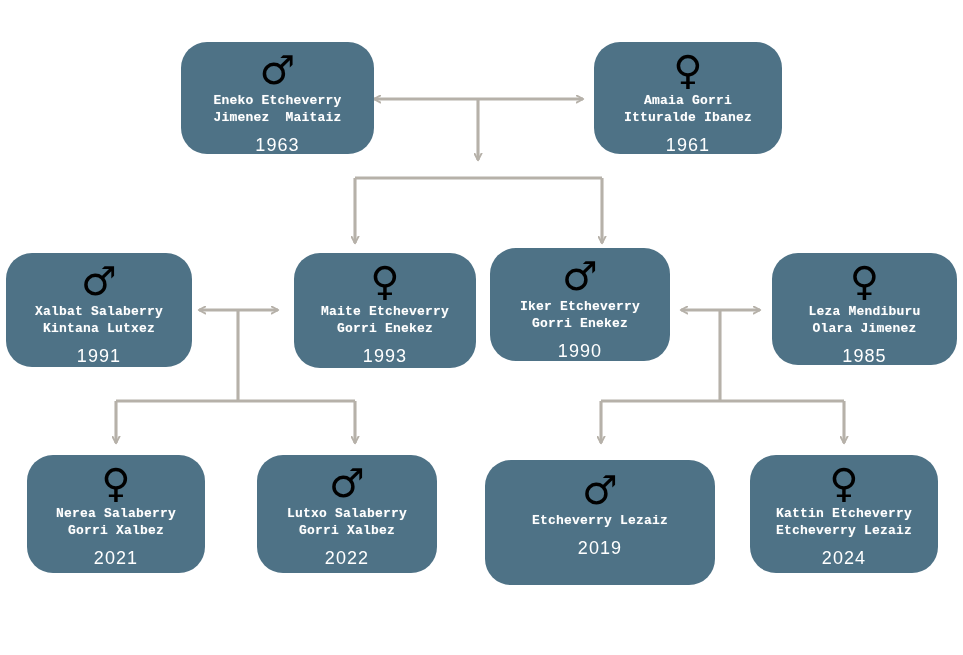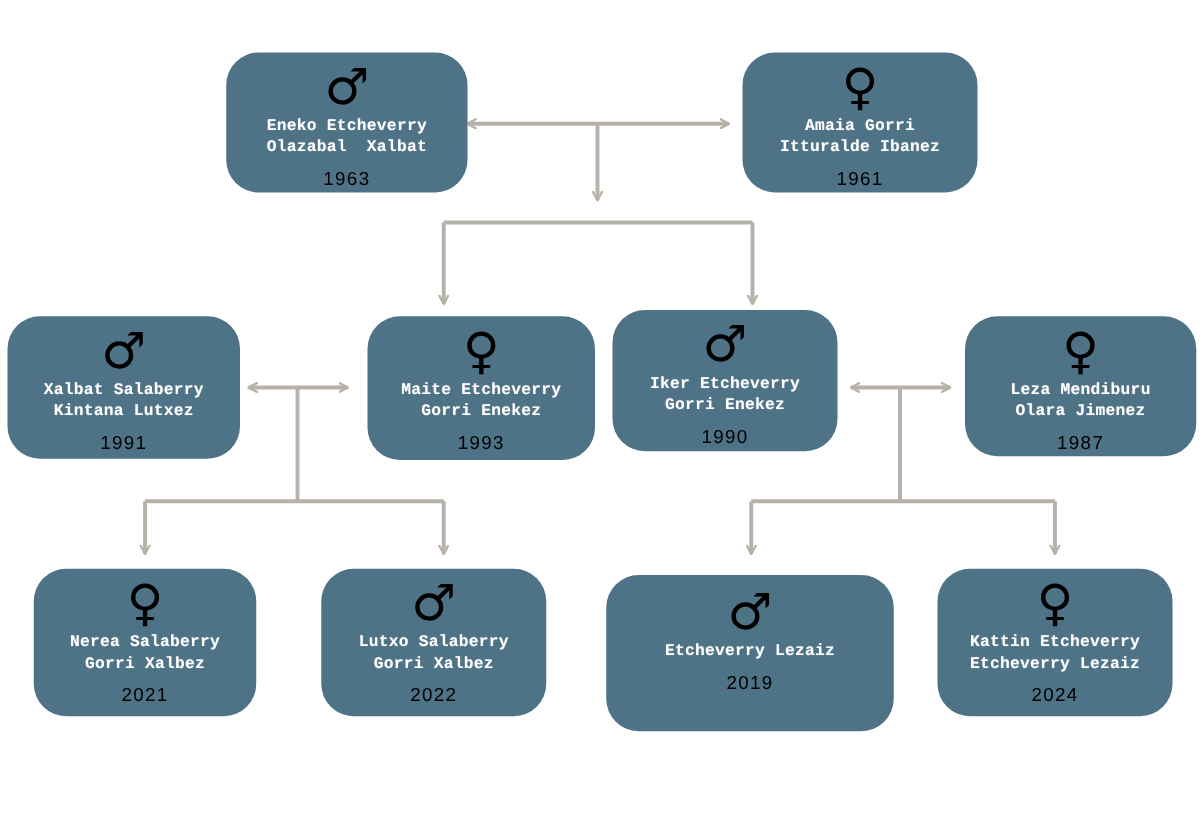--- a/index.html
+++ b/index.html
@@ -53,24 +53,24 @@
     font-size: 13px;
     line-height: 1.32;
     letter-spacing: 0.2px;
     padding: 0 8px;
     white-space: pre;
     text-shadow: 0 0 1px rgba(255,255,255,0.35);
   }
   .node .yr {
     font-family: "Liberation Sans", sans-serif;
     font-weight: 400;
-    font-size: 15px;
+    font-size: 18px;
     letter-spacing: 1.1px;
     margin-top: 9px;
-    color: #000000;
+    color: #ffffff;
   }
   .node.tall .sym { margin-top: 10px; }
 </style>
 </head>
 <body>
 
 <div id="canvas">
 
   <svg id="edges" viewBox="0 0 963 655" width="963" height="655">
     <defs>
@@ -102,21 +102,21 @@
       <line x1="720" y1="310" x2="720" y2="401"></line>
       <path d="M601,401 L844,401"></path>
       <line x1="601" y1="401" x2="601" y2="443" marker-end="url(#ah)"></line>
       <line x1="844" y1="401" x2="844" y2="443" marker-end="url(#ah)"></line>
     </g>
   </svg>
 
   <div class="node" style="left:181px; top:42px; width:193px; height:112px;">
     <div class="sym">♂</div>
     <div class="nm">Eneko Etcheverry</div>
-    <div class="nm">Olazabal  Xalbat</div>
+    <div class="nm">Jimenez  Maitaiz</div>
     <div class="yr">1963</div>
   </div>
 
   <div class="node" style="left:594px; top:42px; width:188px; height:112px;">
     <div class="sym">♀</div>
     <div class="nm">Amaia Gorri</div>
     <div class="nm">Itturalde Ibanez</div>
     <div class="yr">1961</div>
   </div>
 
@@ -138,21 +138,21 @@
     <div class="sym">♂</div>
     <div class="nm">Iker Etcheverry</div>
     <div class="nm">Gorri Enekez</div>
     <div class="yr">1990</div>
   </div>
 
   <div class="node" style="left:772px; top:253px; width:185px; height:112px;">
     <div class="sym">♀</div>
     <div class="nm">Leza Mendiburu</div>
     <div class="nm">Olara Jimenez</div>
-    <div class="yr">1987</div>
+    <div class="yr">1985</div>
   </div>
 
   <div class="node" style="left:27px; top:455px; width:178px; height:118px;">
     <div class="sym">♀</div>
     <div class="nm">Nerea Salaberry</div>
     <div class="nm">Gorri Xalbez</div>
     <div class="yr">2021</div>
   </div>
 
   <div class="node" style="left:257px; top:455px; width:180px; height:118px;">

